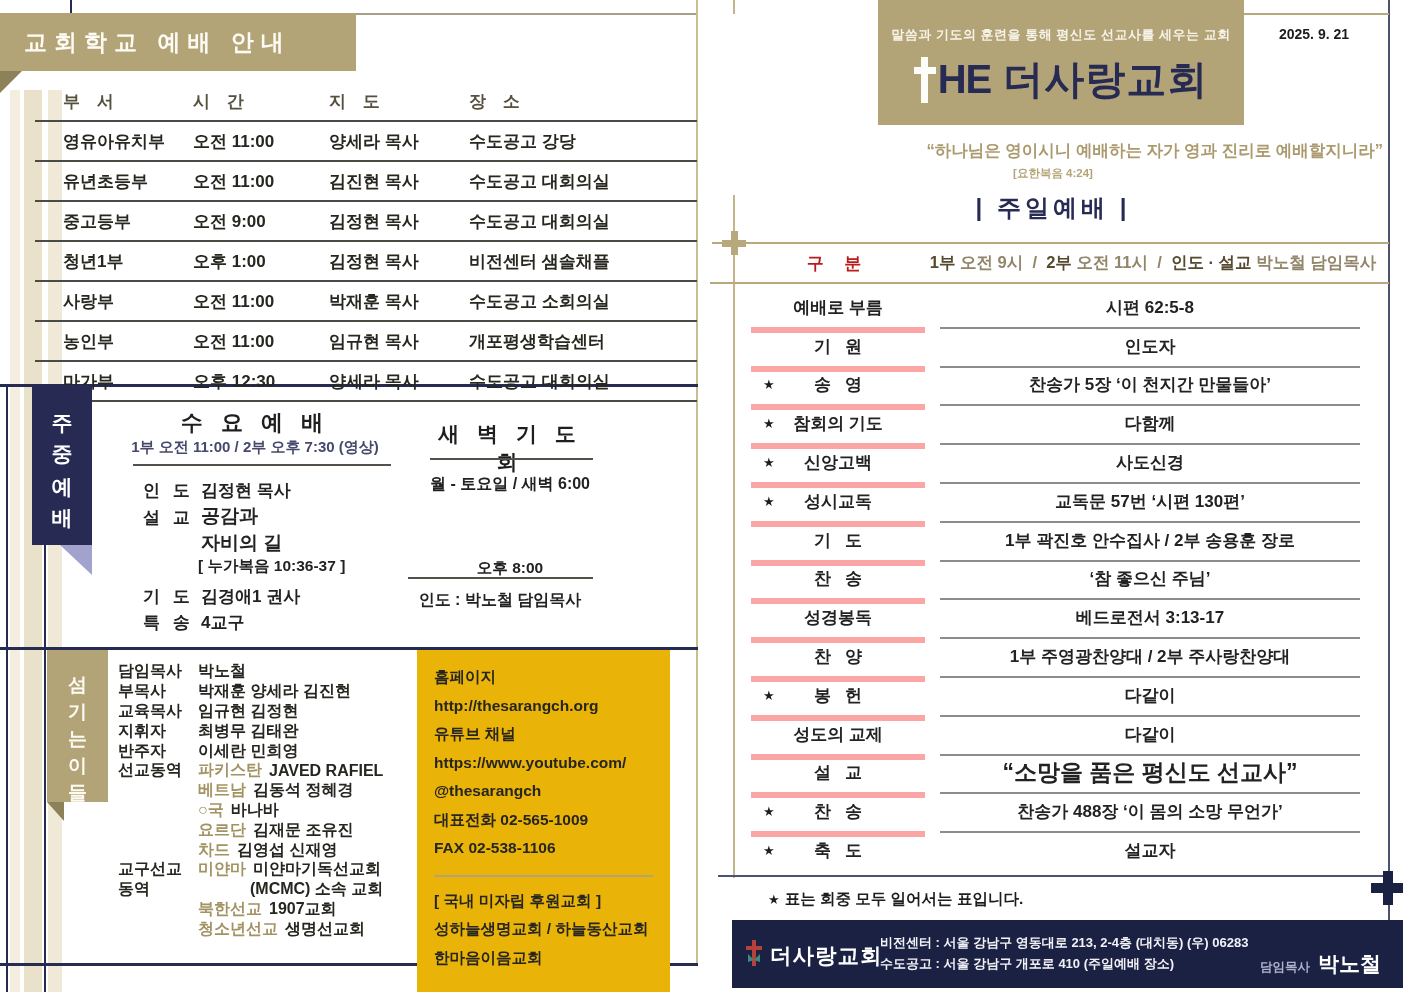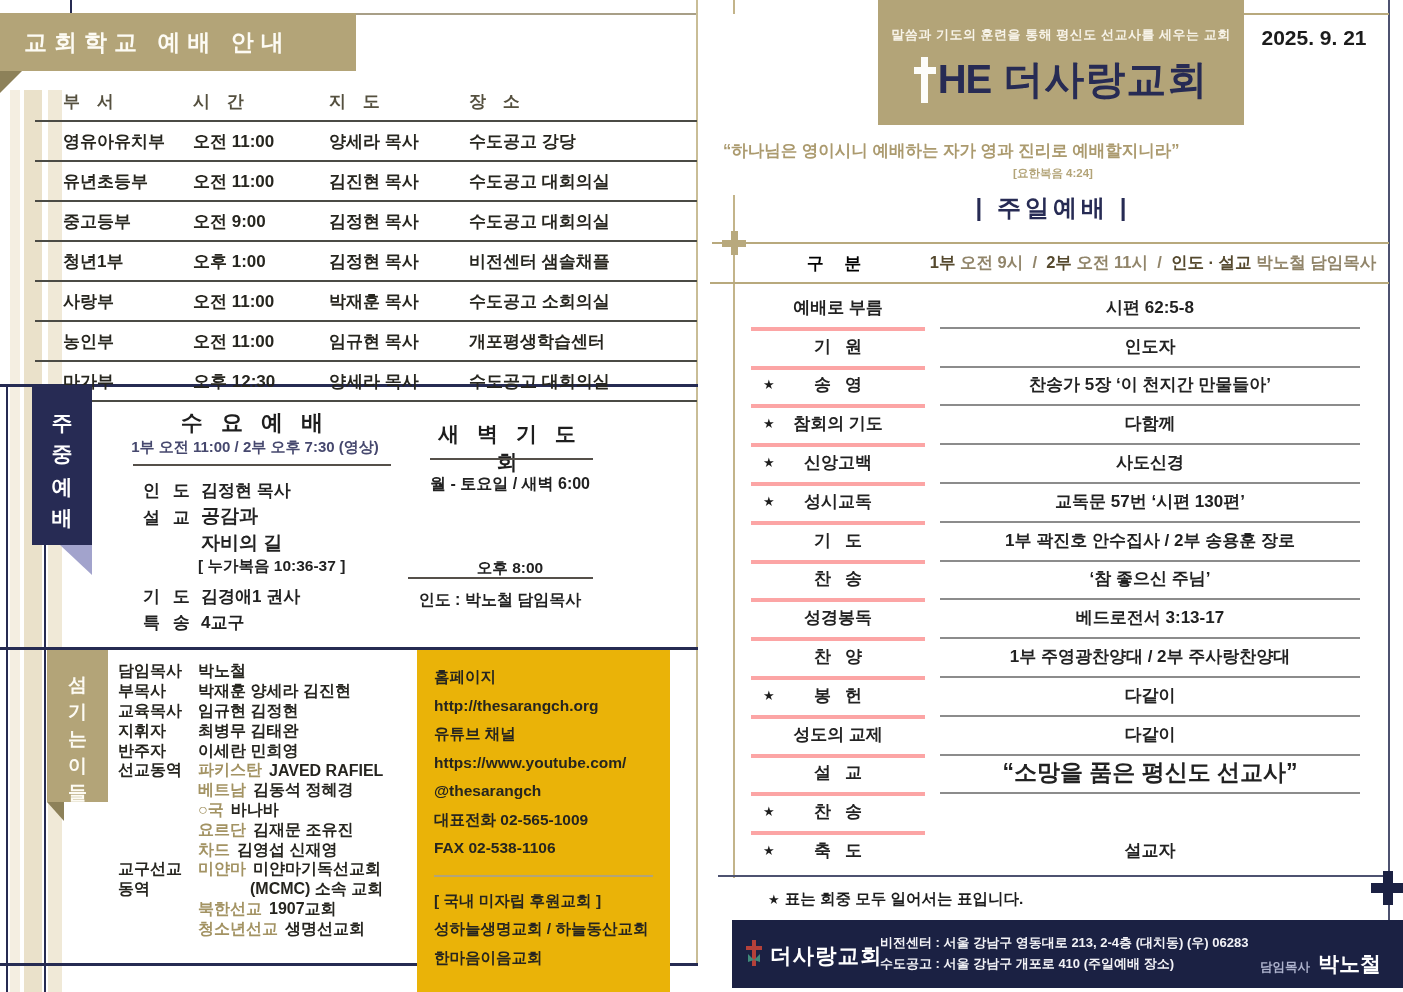--- a/index.html
+++ b/index.html
@@ -75,43 +75,43 @@
   .tagline{position:absolute;left:0;top:26px;width:100%;text-align:center;color:#f7f3e8;
            font-size:13px;font-weight:600;letter-spacing:0.5px;}
   .logorow{position:absolute;left:0;top:52px;width:100%;display:flex;align-items:center;
            justify-content:center;}
   .lcross{position:relative;width:22px;height:46px;margin-right:2px;}
   .lcross .v{position:absolute;left:7px;top:0;width:7px;height:46px;background:#fdfdfa;}
   .lcross .h{position:absolute;left:0;top:10px;width:22px;height:7px;background:#fdfdfa;}
   .logothe{font-size:40px;font-weight:800;color:#272b54;letter-spacing:-1px;}
   .logoname{font-size:40px;font-weight:800;color:#272b54;margin-left:12px;letter-spacing:1px;}
   .datebox{position:absolute;left:1248px;top:26px;width:132px;text-align:center;
-           font-size:21px;font-weight:600;color:#1c1c1c;}
-  .quote{position:absolute;left:723px;top:140px;width:660px;text-align:left;color:#ab9a6e;
+           font-size:14px;font-weight:600;color:#1c1c1c;}
+  .quote{position:absolute;left:723px;top:140px;width:660px;text-align:right;color:#ab9a6e;
          font-size:16.5px;font-weight:700;}
   .quoteref{position:absolute;left:723px;top:166px;width:660px;text-align:center;color:#b3a478;
             font-size:11.5px;font-weight:600;}
   .svc-title{position:absolute;left:723px;top:192px;width:660px;text-align:center;color:#272b54;
              font-size:24px;font-weight:800;letter-spacing:4px;}
 
   
   .gubun{position:absolute;left:718px;top:243px;width:670px;height:40px;}
   .gubun .glabel{position:absolute;left:33px;width:174px;height:100%;display:flex;
                  align-items:center;justify-content:center;font-size:17px;font-weight:700;
-                 color:#000000;letter-spacing:8px;}
+                 color:#b91c1c;letter-spacing:8px;}
   .gubun .gval{position:absolute;left:210px;width:450px;height:100%;display:flex;
                align-items:center;justify-content:center;font-size:16.5px;color:#91856a;
                font-weight:600;white-space:pre;}
   .gubun .gb{color:#55492e;font-weight:800;}
 
   
   .order{position:absolute;left:718px;top:288px;width:670px;}
   .orow{position:relative;height:38.8px;}
   .olabel{position:absolute;left:33px;width:174px;height:100%;display:flex;align-items:center;
-          justify-content:center;border-bottom:4px solid #fca5a5;font-size:17px;font-weight:600;
+          justify-content:center;border-bottom:6px solid #fca5a5;font-size:17px;font-weight:600;
           color:#222;white-space:pre;}
   .ovalue{position:absolute;left:222px;width:420px;height:100%;display:flex;align-items:center;
           justify-content:center;border-bottom:2px solid #8c8c8c;font-size:17px;font-weight:600;
           color:#222;white-space:pre;}
   .orow:last-child .olabel,.orow:last-child .ovalue{border-bottom:none;}
   .ostar{position:absolute;left:12px;font-size:13px;color:#1d1d1d;}
   .ovalue.big{font-size:23px;font-weight:800;}
 
   
   .plus{position:absolute;}
@@ -412,20 +412,21 @@
     <div class="orow">
       <div class="olabel"><span class="ostar"></span><span>성도의 교제</span></div>
       <div class="ovalue">다같이</div>
     </div>
     <div class="orow">
       <div class="olabel"><span class="ostar"></span><span>설   교</span></div>
       <div class="ovalue big">“소망을 품은 평신도 선교사”</div>
     </div>
     <div class="orow">
       <div class="olabel"><span class="ostar">★</span><span>찬   송</span></div>
+      <div class="ovalue">찬송가 488장 ‘이 몸의 소망 무언가’</div>
     </div>
     <div class="orow">
       <div class="olabel"><span class="ostar">★</span><span>축   도</span></div>
       <div class="ovalue">설교자</div>
     </div>
   </div>
 
   <div class="starnote">
     <span class="ns">★</span><span>표는 회중 모두 일어서는 표입니다.</span>
   </div>

